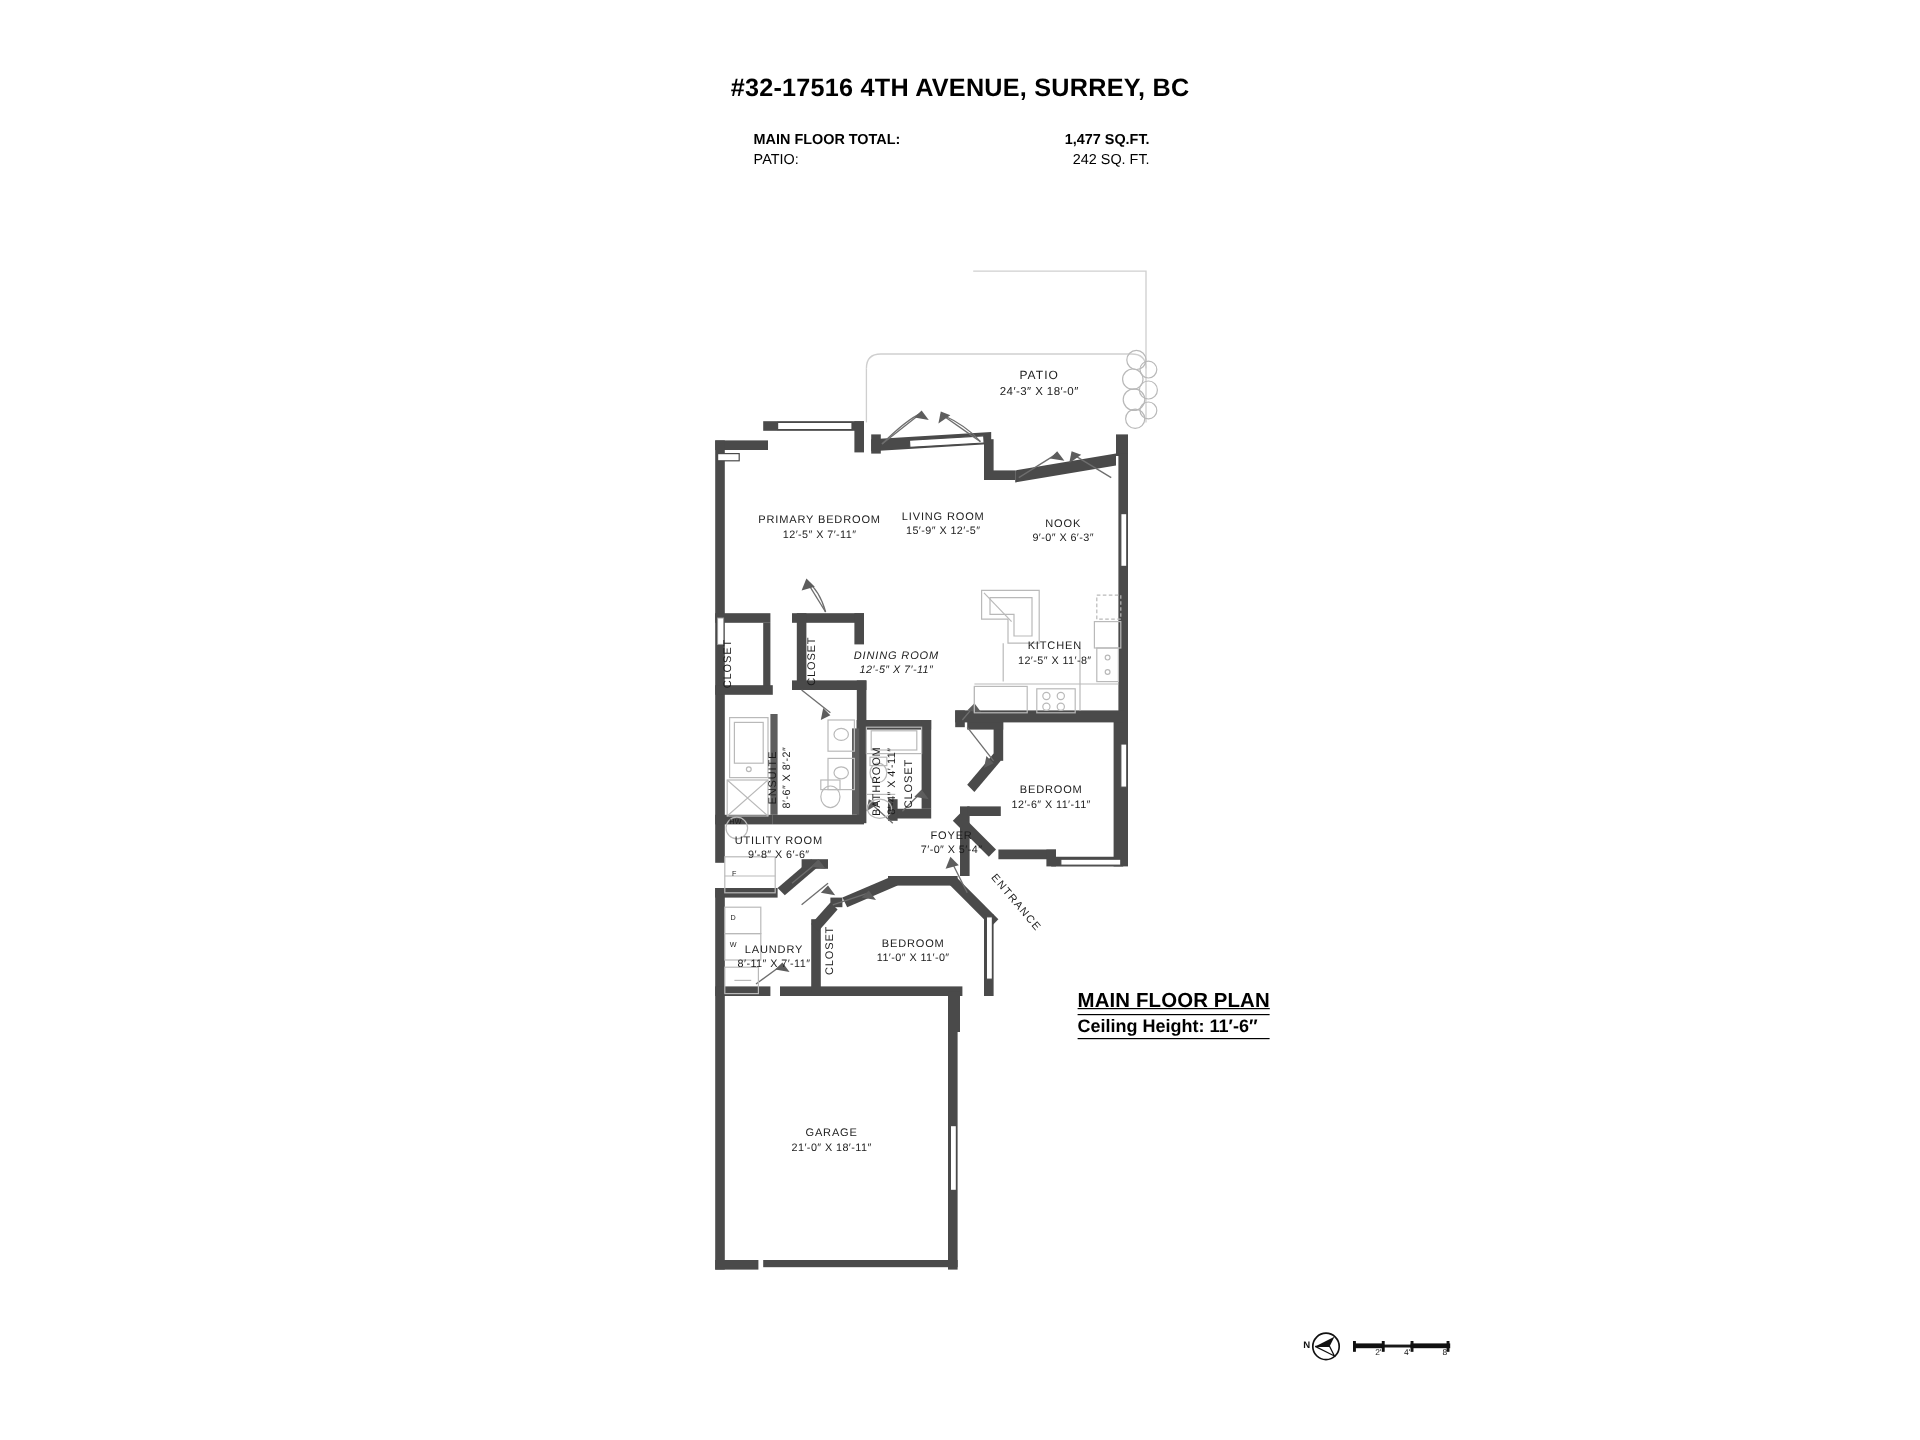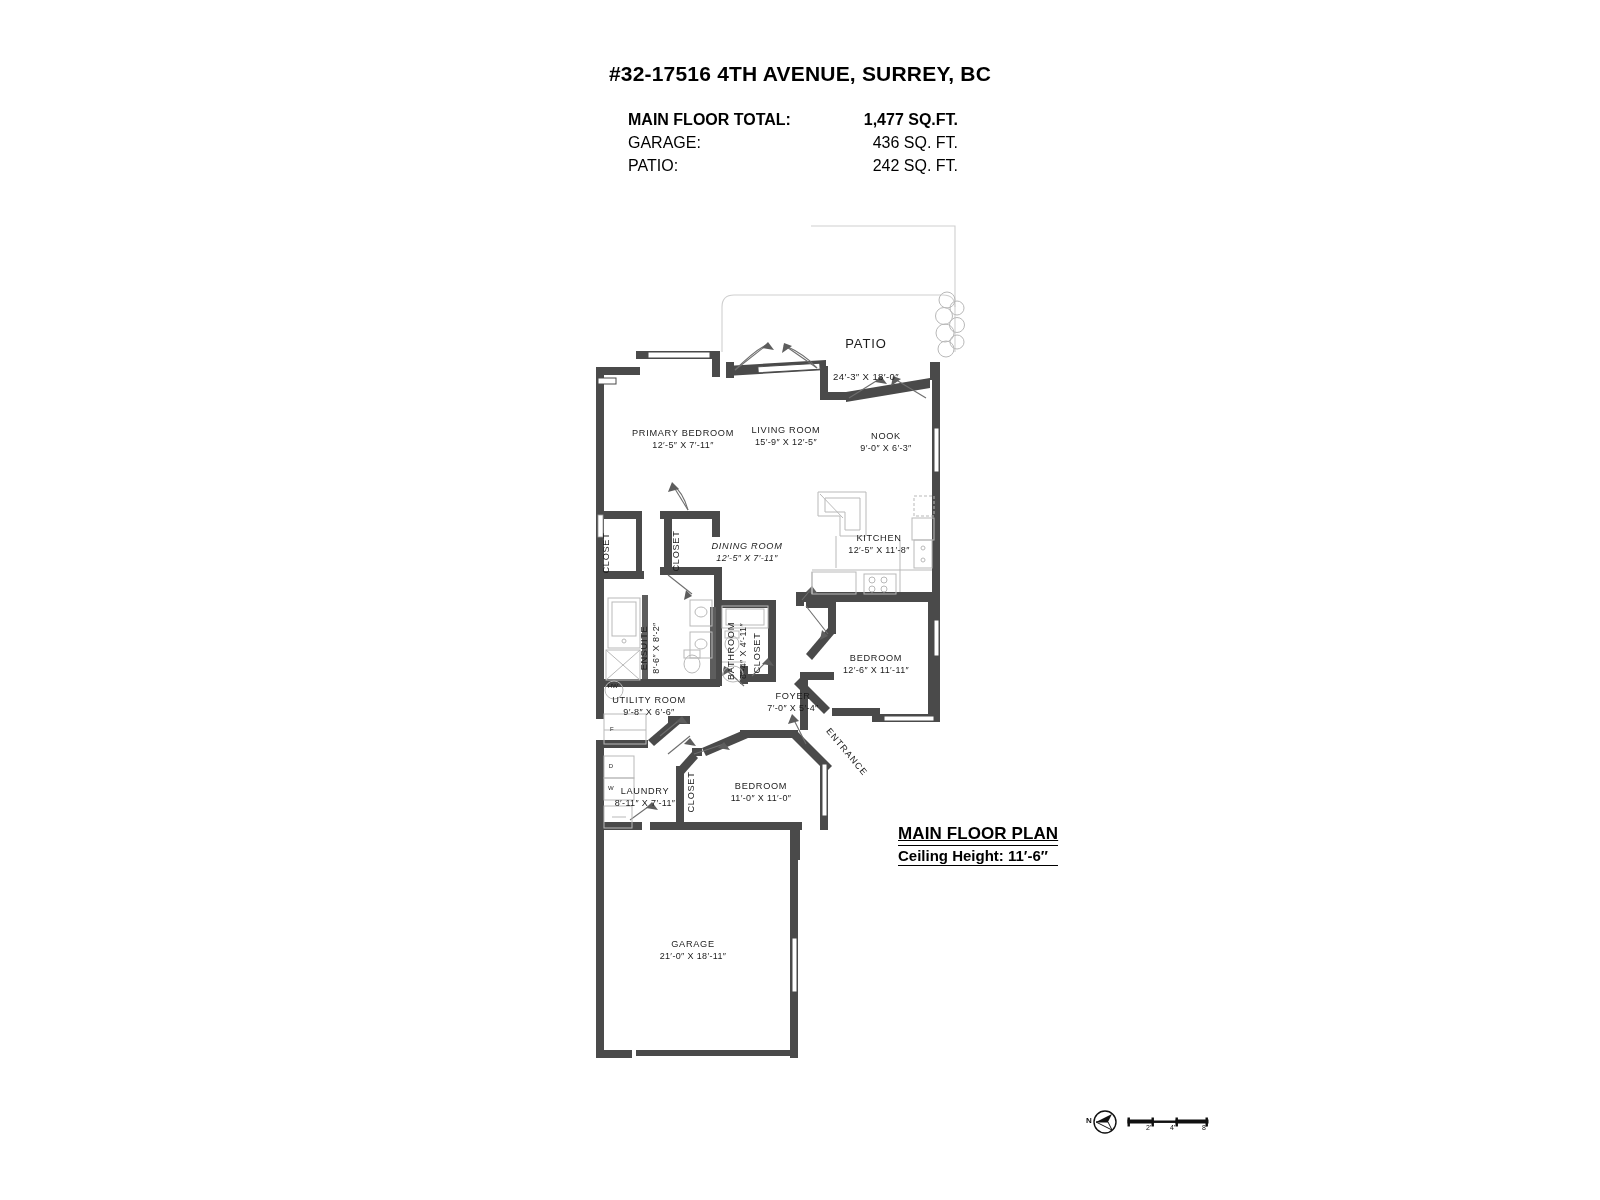--- a/index.html
+++ b/index.html
@@ -4,66 +4,62 @@
 <style>
   html,body{margin:0;padding:0;background:#ffffff;}
   body{width:1600px;height:1200px;font-family:"Liberation Sans",sans-serif;color:#000;overflow:hidden;}
   #page{position:relative;width:1600px;height:964px;background:#fff;}
 
   
   .hdr-title{
     position:absolute;left:0;top:62px;width:1600px;text-align:center;
     font-size:21px;font-weight:bold;letter-spacing:.2px;
   }
-  .hdr-block{position:absolute;left:628px;top:108px;width:330px;font-size:16px;}
+  .hdr-block{position:absolute;left:628px;top:108px;width:330px;font-size:12px;}
   .hdr-row{display:flex;justify-content:space-between;line-height:1.45;}
   .hdr-row.total{font-weight:bold;}
   .hdr-row .lbl{white-space:nowrap;}
   .hdr-row .val{white-space:nowrap;}
   .hdr-row.total .val{margin-left:6px;}
 
   
   .caption{position:absolute;left:898px;top:824px;text-align:left;}
   .caption .c1{font-size:17px;font-weight:bold;letter-spacing:.1px;text-decoration:underline;}
   .caption .c2{font-size:15px;font-weight:bold;border-top:1.6px solid #000;border-bottom:1.6px solid #000;padding:1px 0 1px 0;margin-top:1px;}
 
   
   #plan{position:absolute;left:0;top:0;width:1600px;height:1200px;}
 
   
   .lbl-room{position:absolute;text-align:center;color:#1b1b1b;white-space:nowrap;
             font-family:"Liberation Sans",sans-serif;}
   .lbl-room .nm{font-size:9.2px;letter-spacing:.7px;line-height:1.35;}
   .lbl-room .dm{font-size:9px;letter-spacing:.35px;line-height:1.35;}
-  .lbl-room.big .nm{font-size:13px;letter-spacing:.9px;margin-top:28px;}
-  .lbl-room.big .dm{font-size:9.6px;margin-top:18px;}
+  .lbl-room.big .nm{font-size:10px;letter-spacing:.9px;}
+  .lbl-room.big .dm{font-size:9.6px;}
   .vert{transform-origin:center center;}
   .tiny{font-size:6px;letter-spacing:.2px;}
 
   .entrance-lbl{position:absolute;font-size:9px;letter-spacing:1.2px;color:#1b1b1b;white-space:nowrap;}
 
   
   .scale-txt{position:absolute;font-size:7px;color:#111;}
   .north-n{position:absolute;font-size:8px;font-weight:bold;color:#111;}
 </style>
 </head>
 <body>
 
 <div id="page">
 
   <div class="hdr-title">#32-17516 4TH AVENUE, SURREY, BC</div>
 
   <div class="hdr-block">
     <div class="hdr-row total">
       <span class="lbl">MAIN FLOOR TOTAL:</span>
       <span class="val">1,477 SQ.FT.</span>
-    </div>
-    <div class="hdr-row">
-      <span class="lbl">GARAGE:</span>
-      <span class="val">436 SQ. FT.</span>
     </div>
     <div class="hdr-row">
       <span class="lbl">PATIO:</span>
       <span class="val">242 SQ. FT.</span>
     </div>
   </div>
 
   <svg id="plan" viewBox="0 0 1600 1200" xmlns="http://www.w3.org/2000/svg">
 
     <g stroke="#cfcfcf" stroke-width="1.1" fill="none">

